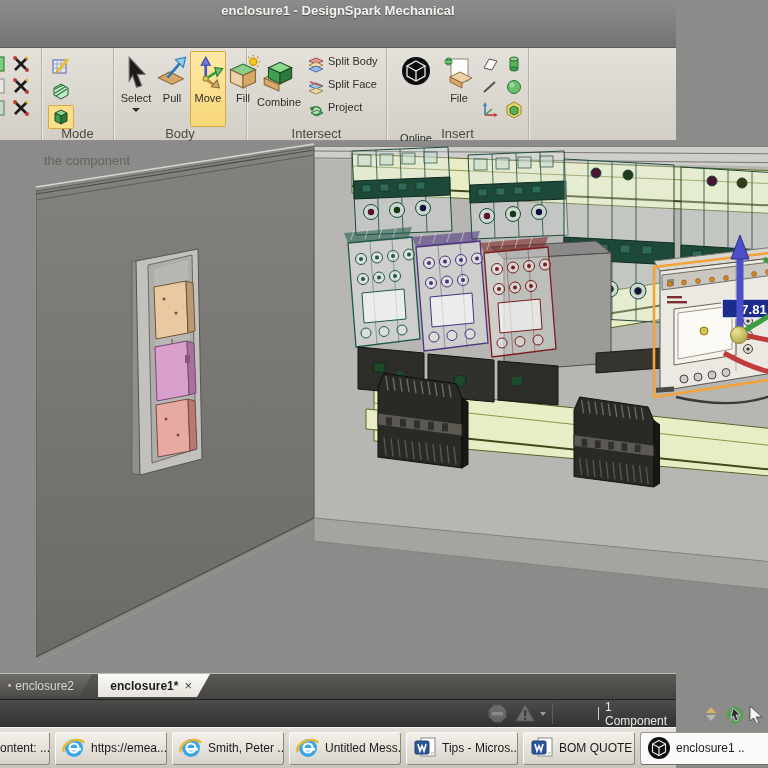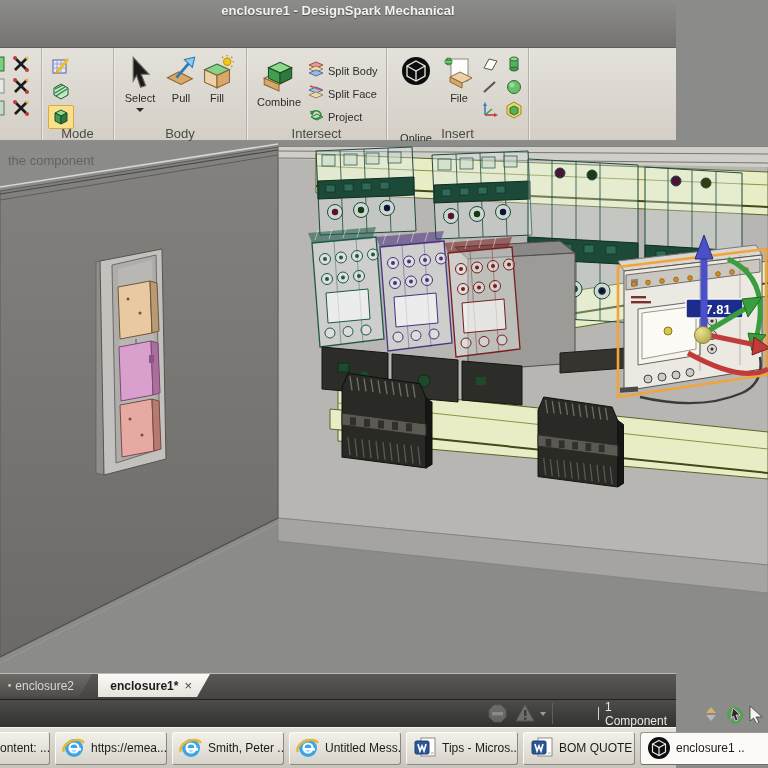--- a/index.html
+++ b/index.html
@@ -35,33 +35,33 @@
 
   .rbtn { display:flex; flex-direction:column; align-items:center; width:44px;
     padding-top:3px; border:1px solid transparent; border-radius:2px; height:76px; }
   .rbtn .ric { width:34px; height:34px; flex:none; }
   .rbtn .rlabel { font-size:11px; color:#2e2d29; margin-top:3px; text-align:center; line-height:12px; }
   .rbtn.active { background:linear-gradient(#fde9a8,#f8d778); border-color:#d8a93e; }
   .caret-down { width:0; height:0; border-left:4px solid transparent; border-right:4px solid transparent;
     border-top:4px solid #2e2d29; margin-top:4px; }
 
   .smallstack { display:flex; flex-direction:column; gap:1px; padding-top:4px; }
-  .srow { display:flex; align-items:flex-end; gap:3px; height:22px; }
+  .srow { display:flex; align-items:flex-start; gap:3px; height:22px; }
   .srow .sic { width:18px; height:18px; flex:none; }
   .srow .slabel { font-size:11px; color:#2e2d29; white-space:nowrap; }
 
   .rbtn.wide { width:50px;gap:40px; }
   .rbtn.wide .rlabel { line-height:12px; }
   .minigrid { display:flex; gap:6px; padding-top:4px; margin-left:4px; }
   .minicol { display:flex; flex-direction:column; gap:5px; }
 
   .ribbon-filler { flex:1; }
 
   
-  .viewport { height:532px; flex:none; position:relative; background:#8b8b89; }
+  .viewport { height:532px; flex:none; position:relative; background:#8b8b89;padding-left:36px; }
   .viewport svg { display:block; }
 
   
   .tabbar { height:26px; flex:none; background:linear-gradient(#5a5855,#464442);
     border-top:1px solid #bdbbb6; display:flex; position:relative; }
   .dtab { height:23px; display:flex; align-items:center; gap:4px; padding:0 18px 0 8px;
     font-size:12px; clip-path:polygon(0 0, 100% 0, calc(100% - 13px) 100%, 0 100%); }
   .dtab.inactive { background:linear-gradient(#6e6c69,#4e4c49); color:#d8d6d2; width:92px; }
   .dtab.activet { background:linear-gradient(#fbfaf7,#e6e3dc); color:#1d1c1a; font-weight:bold;
     width:112px; margin-left:6px; }
@@ -204,20 +204,32 @@
           <div class="caret-down"></div>
         </div>
         <div class="rbtn" style="width:38px">
           <svg class="ric" viewBox="0 0 30 30">
             <polygon points="3,20 13,15 25,21 15,26" fill="#d9a868" stroke="#8a6a3a"></polygon>
             <line x1="11" y1="20" x2="23" y2="6" stroke="#2a7ab8" stroke-width="2.4"></line>
             <polygon points="18,4 27,2 25,11" fill="#8ecdee" stroke="#2a7ab8"></polygon>
           </svg>
           <div class="rlabel">Pull</div>
         </div>
+        <div class="rbtn active" style="width:42px">
+          <svg class="ric" viewBox="0 0 30 30">
+            <line x1="13" y1="21" x2="13" y2="8" stroke="#4555cc" stroke-width="2.4"></line>
+            <polygon points="9,9 17,9 13,2" fill="#6a7ae0" stroke="#3a46a8"></polygon>
+            <line x1="13" y1="21" x2="24" y2="14" stroke="#3a9e3e" stroke-width="2.4"></line>
+            <polygon points="21,11 28,12 23,19" fill="#6ac06a" stroke="#2a7a2e"></polygon>
+            <line x1="13" y1="21" x2="21" y2="27" stroke="#b8864a" stroke-width="2.4"></line>
+            <polygon points="18,28 25,29 23,22" fill="#d9a868" stroke="#8a6a3a"></polygon>
+            <circle cx="13" cy="21" r="2.2" fill="#d8d44a" stroke="#8a863a"></circle>
+          </svg>
+          <div class="rlabel">Move</div>
+        </div>
         <div class="rbtn" style="width:34px">
           <svg class="ric" viewBox="0 0 30 30">
             <circle cx="24" cy="6" r="3.2" fill="#f4c818" stroke="#c89a10"></circle>
             <path d="M24,1 v-1 M29,6 h1 M27.5,2.5 l1,-1 M27.5,9.5 l1,1 M20.5,2.5 l-1,-1" stroke="#c89a10" stroke-width="1.4"></path>
             <polygon points="4,13 15,8 26,13 15,18" fill="#8ad08a" stroke="#2d6a3a"></polygon>
             <polygon points="4,13 15,18 15,29 4,24" fill="#ecd2a6" stroke="#8a6a3a"></polygon>
             <polygon points="15,18 26,13 26,24 15,29" fill="#d9a868" stroke="#8a6a3a"></polygon>
           </svg>
           <div class="rlabel">Fill</div>
         </div>

